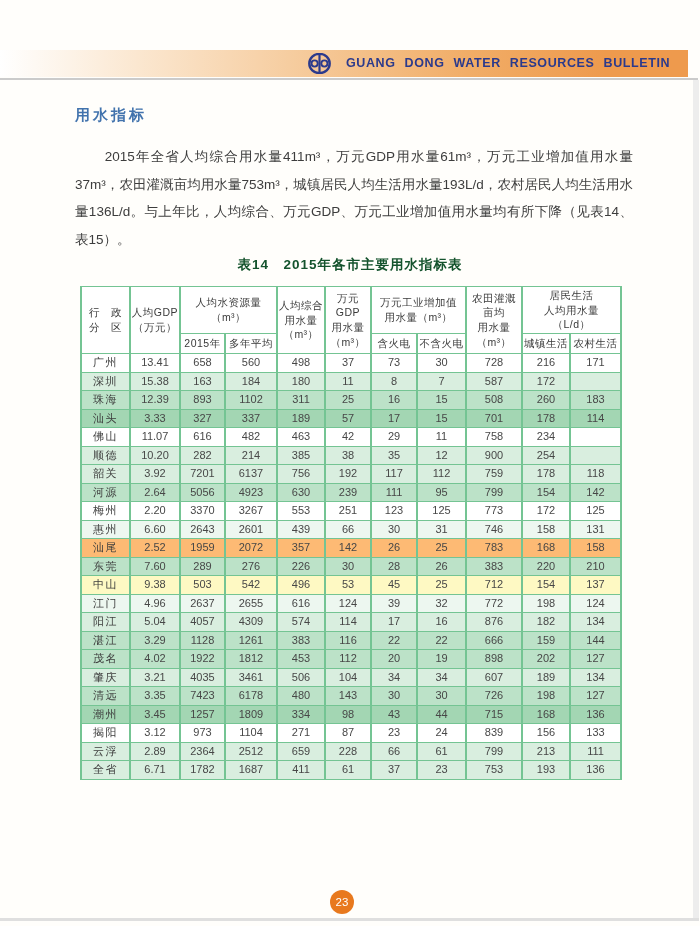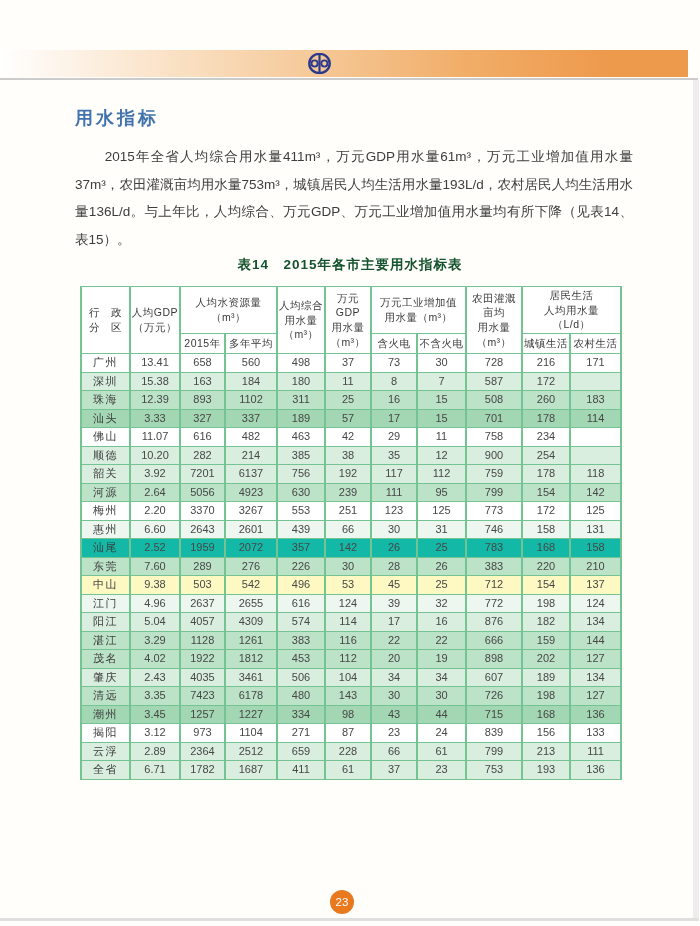--- a/index.html
+++ b/index.html
@@ -26,21 +26,21 @@
     font-size:12.5px;font-weight:bold;letter-spacing:.6px;word-spacing:5px;
     color:var(--header-text);white-space:nowrap;
   }
   .header-rule{position:absolute;top:78px;left:0;width:698px;height:2px;background:#cbcbcb;}
   .right-edge{position:absolute;top:80px;right:1px;width:6px;height:838px;background:#ededed;}
   .bottom-edge{position:absolute;top:918px;left:0;width:699px;height:3px;background:#dfdfdf;}
 
   
   .section-title{
     position:absolute;top:106px;left:75px;
-    font-size:18px;font-weight:bold;color:#4273ad;letter-spacing:3px;
+    font-size:15px;font-weight:bold;color:#4273ad;letter-spacing:3px;
   }
   .paragraph{
     position:absolute;top:143px;left:75px;width:558px;
     font-size:13.5px;line-height:27.5px;color:#3d3d3d;
     text-align:justify;text-indent:2.2em;
   }
   .table-title{
     position:absolute;top:256px;left:80px;width:540px;text-align:center;
     font-size:13.5px;font-weight:bold;color:#14532d;letter-spacing:1px;
   }
@@ -77,20 +77,21 @@
 </head>
 <body>
 
 <div class="header-bar">
   <svg class="logo" viewBox="0 0 25 21">
     <ellipse cx="12.5" cy="10.5" rx="10.2" ry="9.6" fill="none" stroke="#2b3a8c" stroke-width="2.4"></ellipse>
     <circle cx="7.6" cy="10.5" r="3.1" fill="none" stroke="#2b3a8c" stroke-width="1.9"></circle>
     <circle cx="17.4" cy="10.5" r="3.1" fill="none" stroke="#2b3a8c" stroke-width="1.9"></circle>
     <line x1="12.5" y1="0.2" x2="12.5" y2="20.8" stroke="#2b3a8c" stroke-width="2.2"></line>
   </svg>
+  <span class="bulletin-title">GUANG DONG WATER RESOURCES BULLETIN</span>
 </div>
 <div class="header-rule"></div>
 <div class="right-edge"></div>
 <div class="bottom-edge"></div>
 
 <div class="section-title">用水指标</div>
 <div class="paragraph">2015年全省人均综合用水量411m³，万元GDP用水量61m³，万元工业增加值用水量37m³，农田灌溉亩均用水量753m³，城镇居民人均生活用水量193L/d，农村居民人均生活用水量136L/d。与上年比，人均综合、万元GDP、万元工业增加值用水量均有所下降（见表14、表15）。</div>
 
 <div class="table-title">表14　2015年各市主要用水指标表</div>
 
@@ -265,21 +266,21 @@
         <td>2643</td>
         <td>2601</td>
         <td>439</td>
         <td>66</td>
         <td>30</td>
         <td>31</td>
         <td>746</td>
         <td>158</td>
         <td>131</td>
       </tr>
-      <tr style="background: #14b8a6;">
+      <tr style="background: #fdba74;">
         <td class="region">汕尾</td>
         <td>2.52</td>
         <td>1959</td>
         <td>2072</td>
         <td>357</td>
         <td>142</td>
         <td>26</td>
         <td>25</td>
         <td>783</td>
         <td>168</td>
@@ -358,21 +359,21 @@
         <td>453</td>
         <td>112</td>
         <td>20</td>
         <td>19</td>
         <td>898</td>
         <td>202</td>
         <td>127</td>
       </tr>
       <tr style="background: rgb(217, 238, 223);">
         <td class="region">肇庆</td>
-        <td>2.43</td>
+        <td>3.21</td>
         <td>4035</td>
         <td>3461</td>
         <td>506</td>
         <td>104</td>
         <td>34</td>
         <td>34</td>
         <td>607</td>
         <td>189</td>
         <td>134</td>
       </tr>
@@ -386,21 +387,21 @@
         <td>30</td>
         <td>30</td>
         <td>726</td>
         <td>198</td>
         <td>127</td>
       </tr>
       <tr style="background: rgb(163, 214, 179);">
         <td class="region">潮州</td>
         <td>3.45</td>
         <td>1257</td>
-        <td>1227</td>
+        <td>1809</td>
         <td>334</td>
         <td>98</td>
         <td>43</td>
         <td>44</td>
         <td>715</td>
         <td>168</td>
         <td>136</td>
       </tr>
       <tr style="background: rgb(255, 255, 255);">
         <td class="region">揭阳</td>

